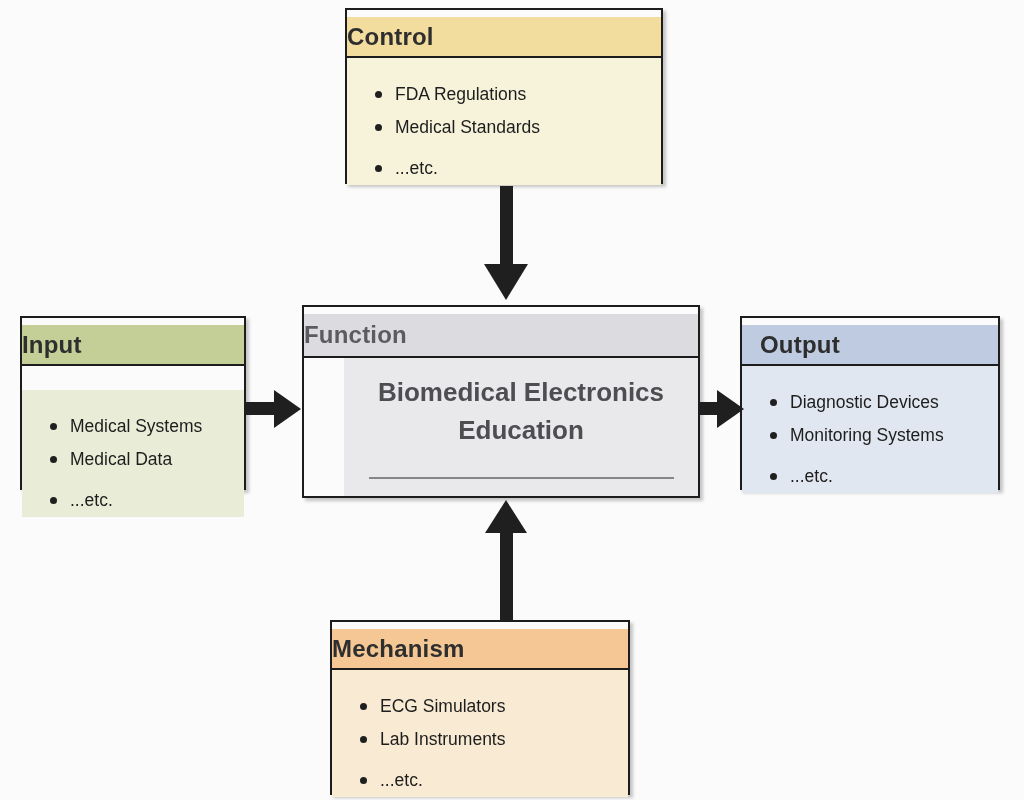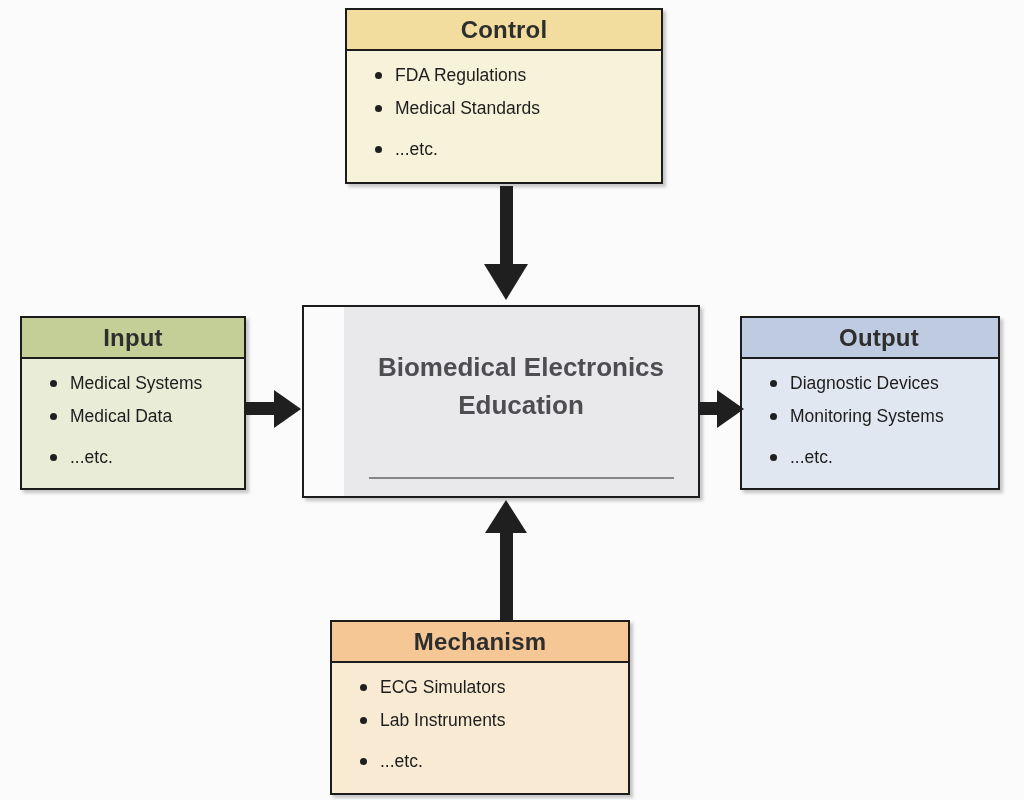--- a/index.html
+++ b/index.html
@@ -23,33 +23,34 @@
     display: flex;
     flex-direction: column;
   }
   .node-header {
     box-sizing: border-box;
     height: 41px;
     flex: 0 0 41px;
     border-bottom: 2px solid #1c1c1c;
     display: flex;
     align-items: center;
-    justify-content: center;
+    justify-content: flex-start;
+    margin-top: 7px;
   }
   .node-title {
     font-size: 24px;
     font-weight: 700;
     color: #2e2e2e;
     letter-spacing: 0.2px;
   }
   .node-title.gray { color: #5b5b60; }
   .node-body {
     position: relative;
     flex: 1 1 auto;
-    padding-top: 8px;
+    padding-top: 20px;
   }
   
   .item {
     display: flex;
     align-items: center;
     height: 33px;
     padding-left: 28px;
   }
   .item.etc { margin-top: 8px; }
   .dot {
@@ -125,41 +126,44 @@
         <span class="dot"></span>
         <span class="item-text">Medical Standards</span>
       </div>
       <div class="item etc">
         <span class="dot"></span>
         <span class="item-text">...etc.</span>
       </div>
     </div>
   </div>
 
-  <div class="node" style="left:20px; top:316px; width:226px; height:174px;">
+  <div class="node" style="left:20px; top:316px; width:226px; height:174px;gap:24px;">
     <div class="node-header" style="background: rgb(195, 207, 150);">
       <span class="node-title">Input</span>
     </div>
     <div class="node-body" style="background: rgb(233, 237, 216);">
       <div class="item">
         <span class="dot"></span>
         <span class="item-text">Medical Systems</span>
       </div>
       <div class="item">
         <span class="dot"></span>
         <span class="item-text">Medical Data</span>
       </div>
       <div class="item etc">
         <span class="dot"></span>
         <span class="item-text">...etc.</span>
       </div>
     </div>
   </div>
 
   <div class="node" style="left:302px; top:305px; width:398px; height:193px;">
+    <div class="node-header function-header" style="background: rgb(220, 220, 224);">
+      <span class="node-title gray">Function</span>
+    </div>
     <div class="node-body function-body" style="background: rgb(233, 233, 235); margin-left: 40px;">
       <div class="function-label">Biomedical Electronics Education</div>
       <div class="function-underline"></div>
     </div>
   </div>
 
   <div class="node" style="left:740px; top:316px; width:260px; height:174px;">
     <div class="node-header" style="background: rgb(190, 203, 225); padding-left: 18px;">
       <span class="node-title">Output</span>
     </div>

